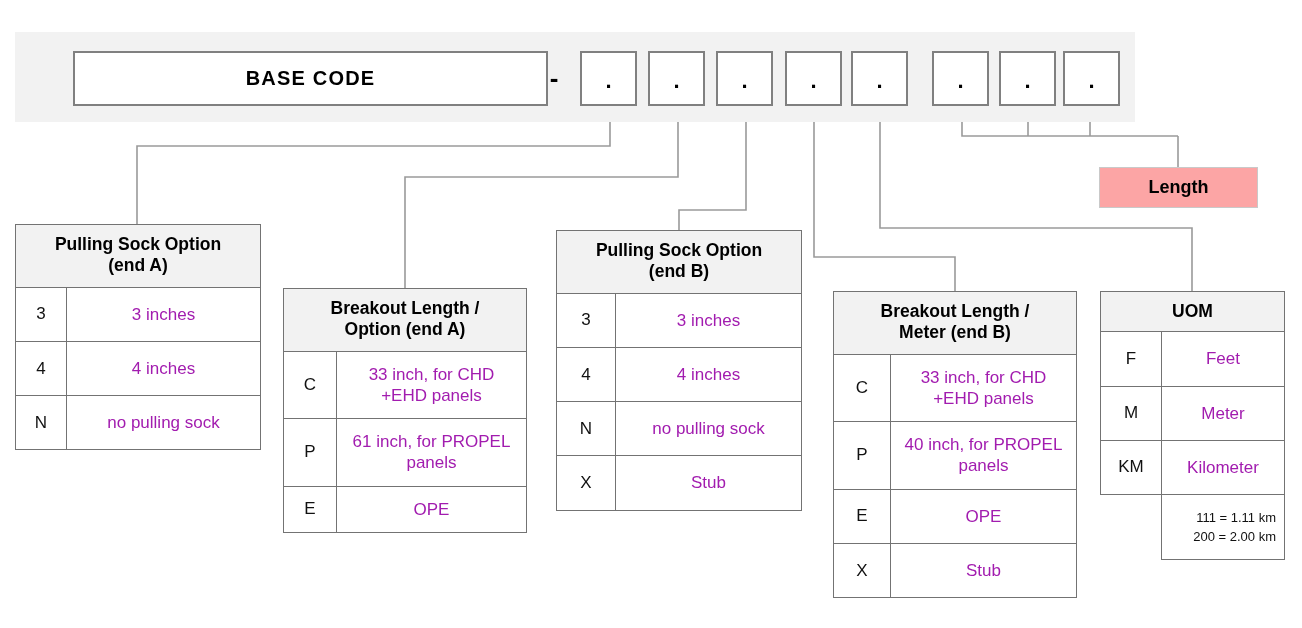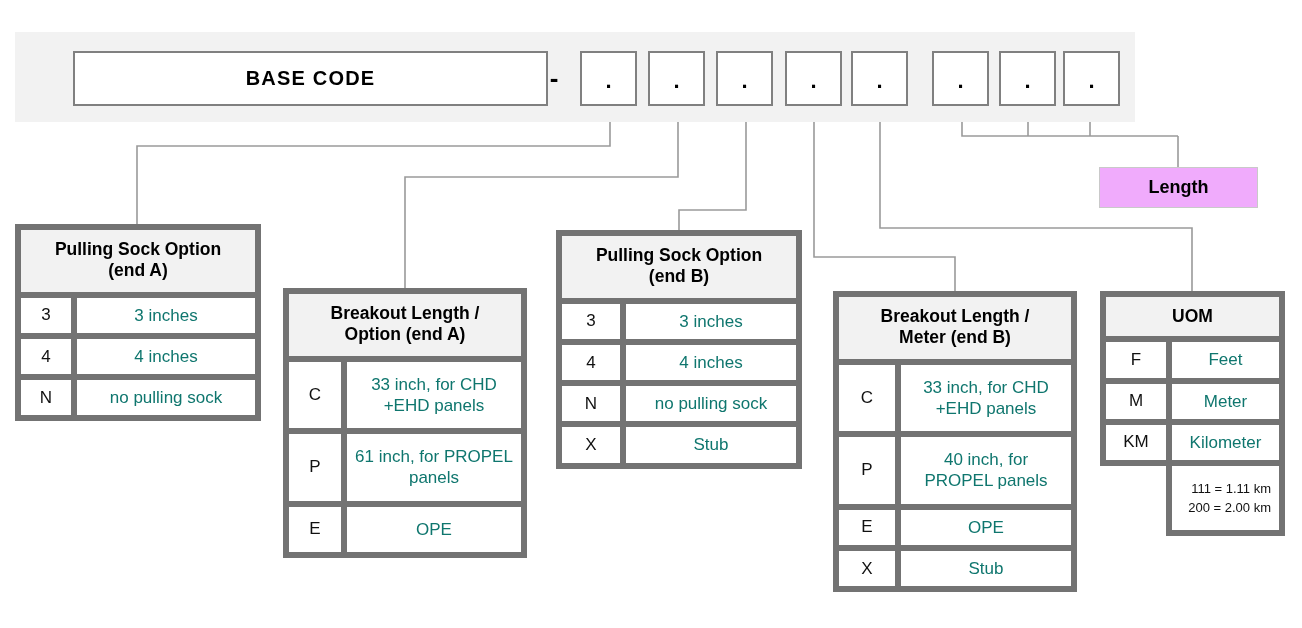--- a/index.html
+++ b/index.html
@@ -90,21 +90,21 @@
   }
 
   
   .legend {
     position: absolute;
     border-collapse: collapse;
     background: #ffffff;
     box-sizing: border-box;
   }
   .legend td, .legend th {
-    border: 6px solid #737373;
+    border: 1px solid #737373;
     padding: 0;
     font-weight: normal;
   }
   .legend .hdr {
     background: #f2f2f2;
     font-weight: bold;
     font-size: 17.5px;
     text-align: center;
     line-height: 1.22;
     padding: 9px 4px 10px 4px;
@@ -113,39 +113,39 @@
   .legend .key {
     text-align: center;
     font-size: 17px;
     padding: 7px 2px;
     color: #111111;
   }
   .legend .val {
     text-align: center;
     font-size: 17px;
     line-height: 1.25;
-    padding: 7px 8px;
-    color: #0f766e;
+    padding: 16px 8px;
+    color: #a21caf;
   }
   .legend .note {
     text-align: right;
     font-size: 13px;
     line-height: 1.45;
     padding: 14px 8px 12px 14px;
     color: #111111;
   }
   .legend .blank {
     border: none;
     background: transparent;
   }
 
   
   .plain-box {
     position: absolute;
-    background: #f0abfc;
+    background: #fca5a5;
     border: 1px solid #c9c9c9;
     box-sizing: border-box;
     display: flex;
     align-items: center;
     justify-content: center;
     font-size: 18px;
     font-weight: bold;
     color: #000000;
   }
 </style>

